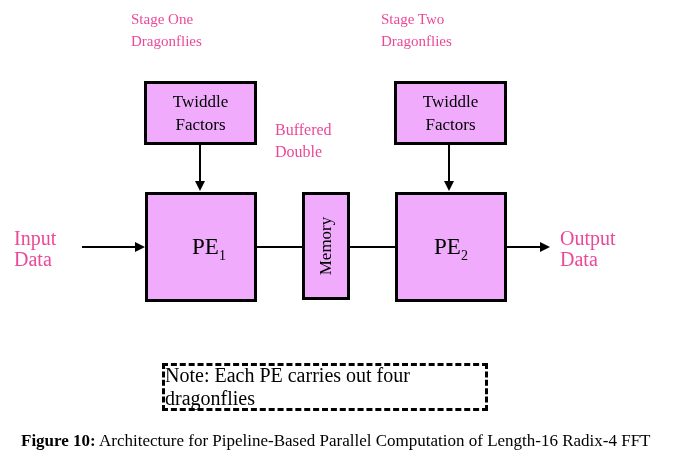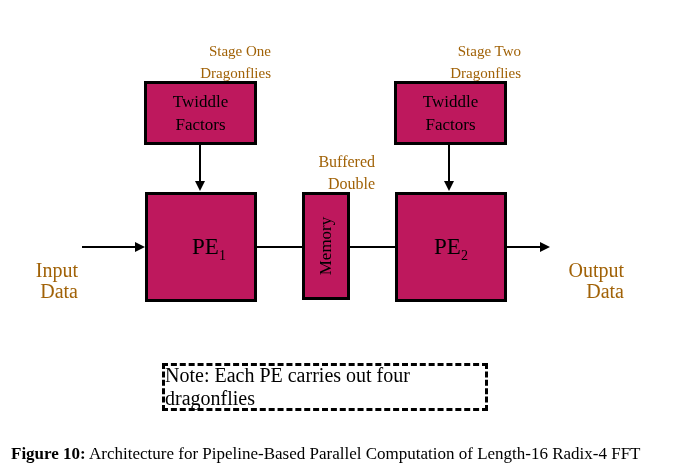--- a/index.html
+++ b/index.html
@@ -11,40 +11,39 @@
     position: relative;
     width: 687px;
     height: 471px;
     background: #ffffff;
     font-family: "Liberation Serif", "DejaVu Serif", serif;
     color: #000000;
     overflow: hidden;
   }
   .label {
     position: absolute;
-    text-align: right;
-    color: #a16207;
-    margin-top: 32px;
+    text-align: left;
+    color: #ec4899;
   }
   .stage-label {
     font-size: 15px;
     line-height: 22px;
   }
   .side-label {
     font-size: 20px;
     line-height: 21px;
   }
   .mid-label {
     font-size: 16px;
     line-height: 22px;
   }
   .box {
     position: absolute;
     border: 3px solid #000000;
-    background: #be185d;
+    background: #f0abfc;
     box-sizing: border-box;
     display: flex;
     align-items: center;
     justify-content: center;
     text-align: center;
   }
   .twiddle-box {
     font-size: 17px;
     line-height: 23px;
   }
@@ -91,23 +90,23 @@
   .arrowhead-down {
     position: absolute;
     width: 0; height: 0;
     border-left: 5px solid transparent;
     border-right: 5px solid transparent;
     border-top: 10px solid #000000;
   }
   .caption {
     position: absolute;
     left: 0;
-    top: 443px;
+    top: 430px;
     width: 687px;
-    padding-left: 11px;
+    padding-left: 21px;
     box-sizing: border-box;
     font-size: 17px;
     line-height: 22px;
     white-space: nowrap;
   }
   .caption .caption-label { font-weight: bold; }
 </style>
 </head>
 <body>
 

